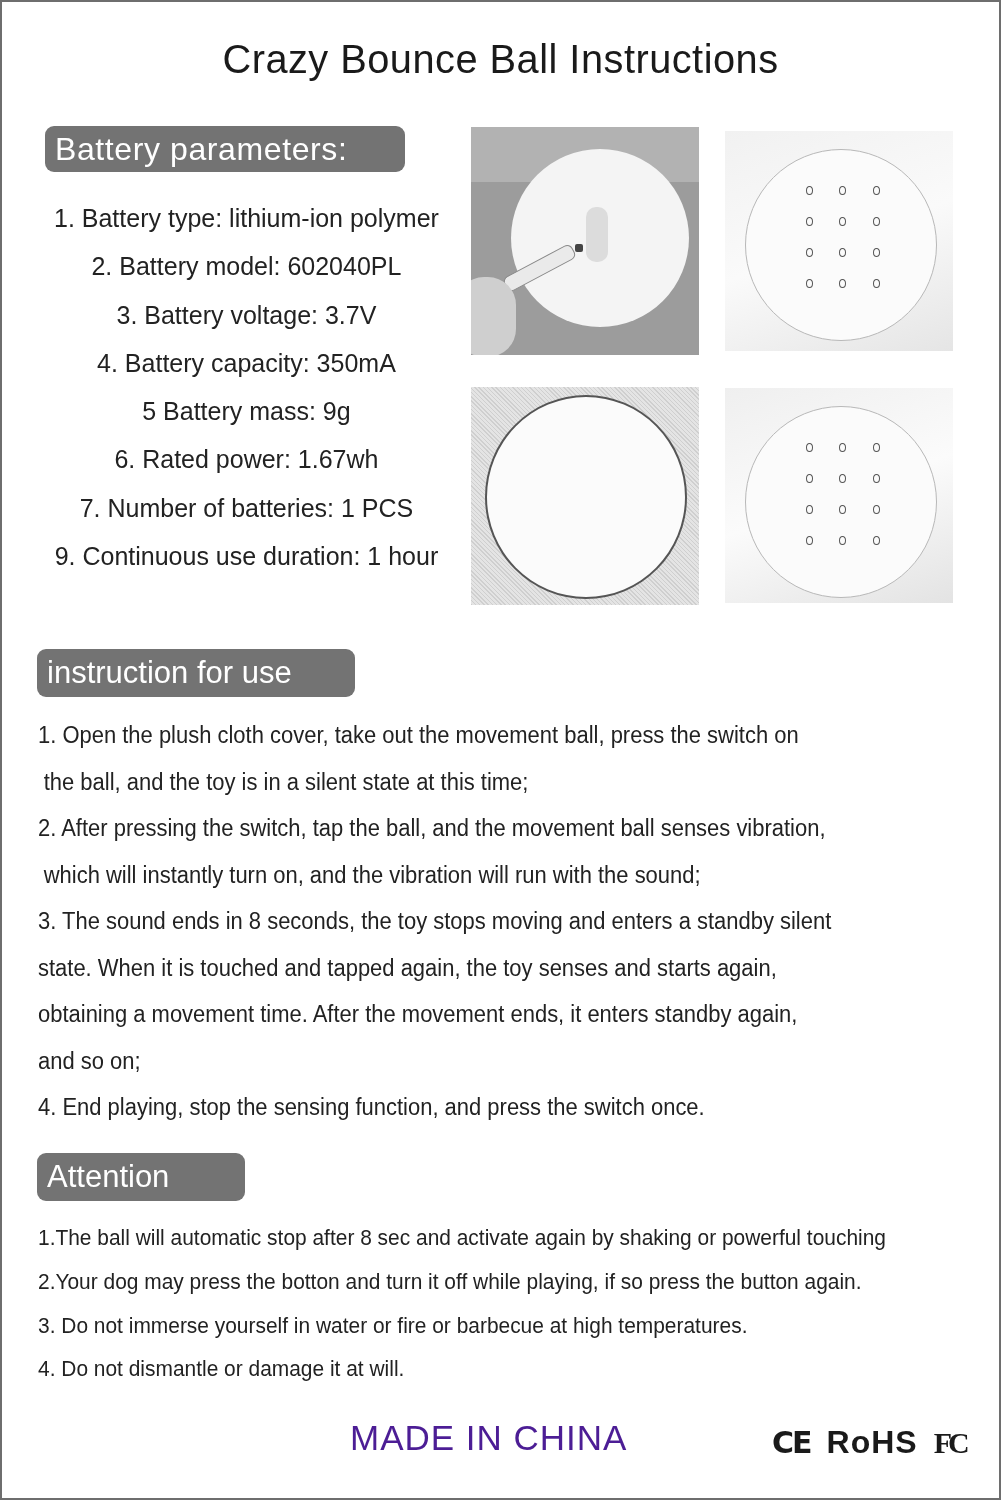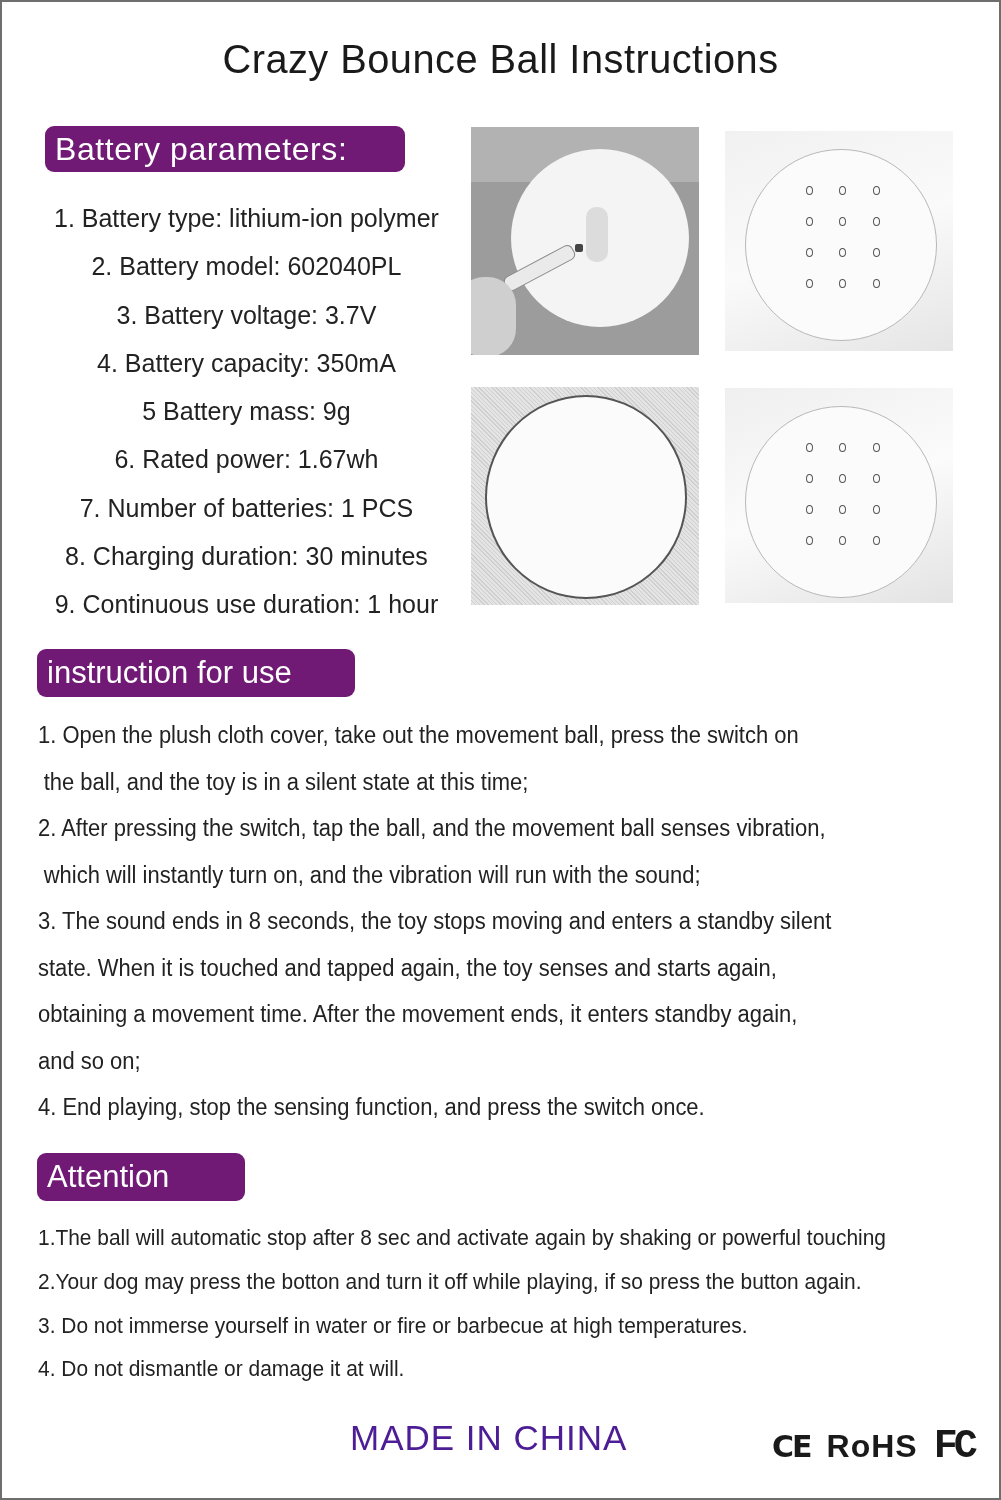--- a/index.html
+++ b/index.html
@@ -2,21 +2,21 @@
 <html><head>
 <meta charset="utf-8">
 <style>
   html, body { margin: 0; padding: 0; background: #ffffff; }
   body { width: 1001px; height: 1500px; position: relative; overflow: hidden;
          font-family: "Liberation Sans", "DejaVu Sans", sans-serif; color: #1f1f1f; }
   .frame { position: absolute; left: 0; top: 0; width: 997px; height: 1496px;
            border: 2px solid #6e6e6e; border-right-width: 3px; border-bottom-width: 3px; box-sizing: content-box; }
   .title { position: absolute; left: 0; right: 0; top: 36px; text-align: center;
            font-size: 41px; letter-spacing: 0.5px; color: #1a1a1a; transform: scaleX(0.97); }
-  .pill { position: absolute; background: #701a75; color: #ffffff; border-radius: 9px;
+  .pill { position: absolute; background: #737373; color: #ffffff; border-radius: 9px;
           padding: 0 10px; box-sizing: border-box; display: flex; align-items: center; }
   .pill-battery { left: 45px; top: 126px; width: 360px; height: 46px; font-size: 32px; letter-spacing: 0.6px; }
   .pill-instr { left: 37px; top: 649px; width: 318px; height: 48px; font-size: 31px; }
   .pill-attn { left: 37px; top: 1153px; width: 208px; height: 48px; font-size: 31px; }
 
   .spec-list { position: absolute; left: 46px; top: 190px; margin: 8px; padding: 0; list-style: none; text-align: center; }
   .spec-list li { height: 48.3px; font-size: 25px; line-height: 40px; color: #222; white-space: nowrap; }
 
   .instr { position: absolute; left: 38px; top: 712px; width: 940px; }
   .instr p { margin: 0; font-size: 23px; line-height: 46.5px; color: #222; white-space: nowrap;
@@ -25,21 +25,21 @@
 
   .attn { position: absolute; left: 38px; top: 1216px; width: 940px; }
   .attn p { margin: 0; font-size: 22.5px; line-height: 43.8px; color: #222; white-space: nowrap;
             transform: scaleX(0.93); transform-origin: left center; }
 
   .made { position: absolute; left: 350px; top: 1418px; font-size: 35px; letter-spacing: 1px; color: #4c1d95; }
   .certs { position: absolute; left: 772px; top: 1424px; display: flex; align-items: center; gap: 16px;
            font-weight: bold; color: #1a1a1a; }
   .ce { font-size: 30px; letter-spacing: -2px; font-family: "DejaVu Sans", sans-serif; }
   .rohs { font-size: 32px; letter-spacing: 1px; }
-  .fc { font-size: 40px; letter-spacing: -4px; font-family: Liberation Mono, monospace; }
+  .fc { font-size: 30px; letter-spacing: -4px; font-family: Liberation Serif, serif; }
 
   .photo { position: absolute; overflow: hidden; box-sizing: border-box; }
   .photo-1 { left: 471px; top: 127px; width: 228px; height: 228px; background: #9c9c9c; }
   .photo-2 { left: 725px; top: 131px; width: 228px; height: 220px; background: linear-gradient(160deg,#f1f1f1,#fafafa 50%,#e5e5e5); }
   .photo-3 { left: 471px; top: 387px; width: 228px; height: 218px; background: repeating-linear-gradient(45deg,#cfcfcf 0 1px,#e4e4e4 1px 3px); }
   .photo-4 { left: 725px; top: 388px; width: 228px; height: 215px; background: linear-gradient(160deg,#efefef,#fbfbfb 50%,#e3e3e3); }
   .ball { position: absolute; border-radius: 50%; background: #fbfbfb; }
   .photo-1 .ball { left: 40px; top: 22px; width: 178px; height: 178px; background: #f4f4f4; }
   .photo-1 .wall { position: absolute; left: 0; top: 0; width: 100%; height: 55px; background: #b2b2b2; }
   .photo-1 .slot { position: absolute; left: 115px; top: 80px; width: 22px; height: 55px; border-radius: 10px; background: #dcdcdc; }
@@ -63,21 +63,20 @@
   <span>Battery parameters:</span>
 </div>
 <ul class="spec-list">
   <li>1. Battery type: lithium-ion polymer</li>
   <li>2. Battery model: 602040PL</li>
   <li>3. Battery voltage: 3.7V</li>
   <li>4. Battery capacity: 350mA</li>
   <li>5 Battery mass: 9g</li>
   <li>6. Rated power: 1.67wh</li>
   <li>7. Number of batteries: 1 PCS</li>
-  <li>8. Charging duration: 30 minutes</li>
   <li>9. Continuous use duration: 1 hour</li>
 </ul>
 
 <div class="photo photo-1">
   <div class="wall"></div>
   <div class="ball"></div>
   <div class="slot"></div>
   <div class="port"></div>
   <div class="plug"></div>
   <div class="hand"></div>

